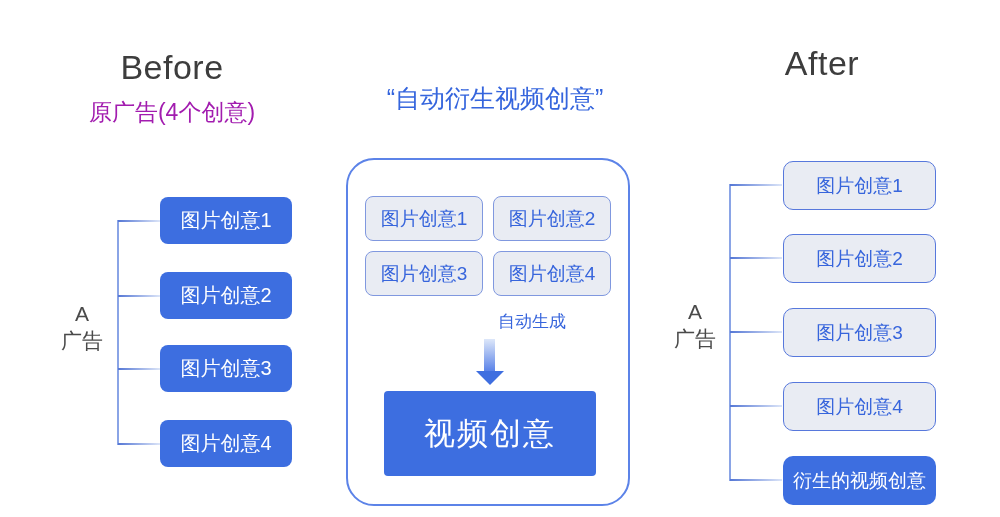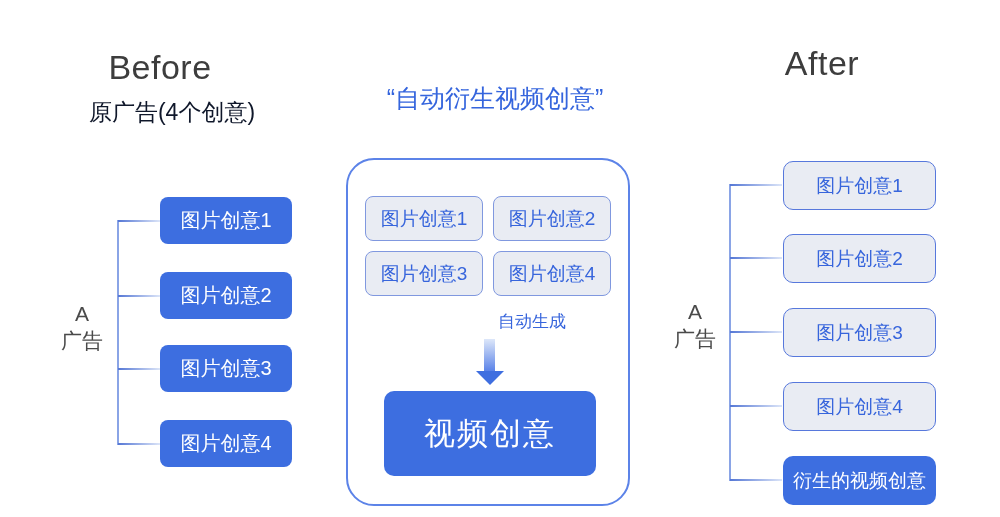--- a/index.html
+++ b/index.html
@@ -16,21 +16,21 @@
 
   .col-title {
     text-align: center;
     color: #3d3d3d;
     font-size: 34px;
     font-weight: 500;
     letter-spacing: 0.5px;
   }
   .col-sub {
     text-align: center;
-    color: #0f172a;
+    color: #a21caf;
     font-size: 23px;
     font-weight: 400;
   }
   .col-sub.blue {
     color: #3565dd;
     font-weight: 400;
     font-size: 25px;
   }
 
   
@@ -92,31 +92,31 @@
   .arrow-head {
     left: 128px; top: 211px;
     width: 0; height: 0;
     border-left: 14px solid transparent;
     border-right: 14px solid transparent;
     border-top: 14px solid #3e6ee0;
   }
   .result-box {
     left: 36px; top: 231px;
     width: 212px; height: 85px;
-    border-radius: 10px;
+    border-radius: 4px;
     font-size: 31px;
     letter-spacing: 2px;
   }
 </style>
 </head>
 <body>
 
 <div class="canvas">
 
-  <div class="abs col-title" style="left:40px; top:48px; width:240px;">Before</div>
+  <div class="abs col-title" style="left:52px; top:48px; width:240px;">Before</div>
   <div class="abs col-sub" style="left:52px; top:97px; width:240px;">原广告(4个创意)</div>
 
   <div class="abs vline" style="left:117px; top:220px; height:225px;"></div>
   <div class="abs hline" style="left:118px; top:220px; width:42px;"></div>
   <div class="abs hline" style="left:118px; top:295px; width:42px;"></div>
   <div class="abs hline" style="left:118px; top:368px; width:42px;"></div>
   <div class="abs hline" style="left:118px; top:443px; width:42px;"></div>
 
   <div class="abs group-label" style="left:50px; top:300px;">
     <div>A</div>

